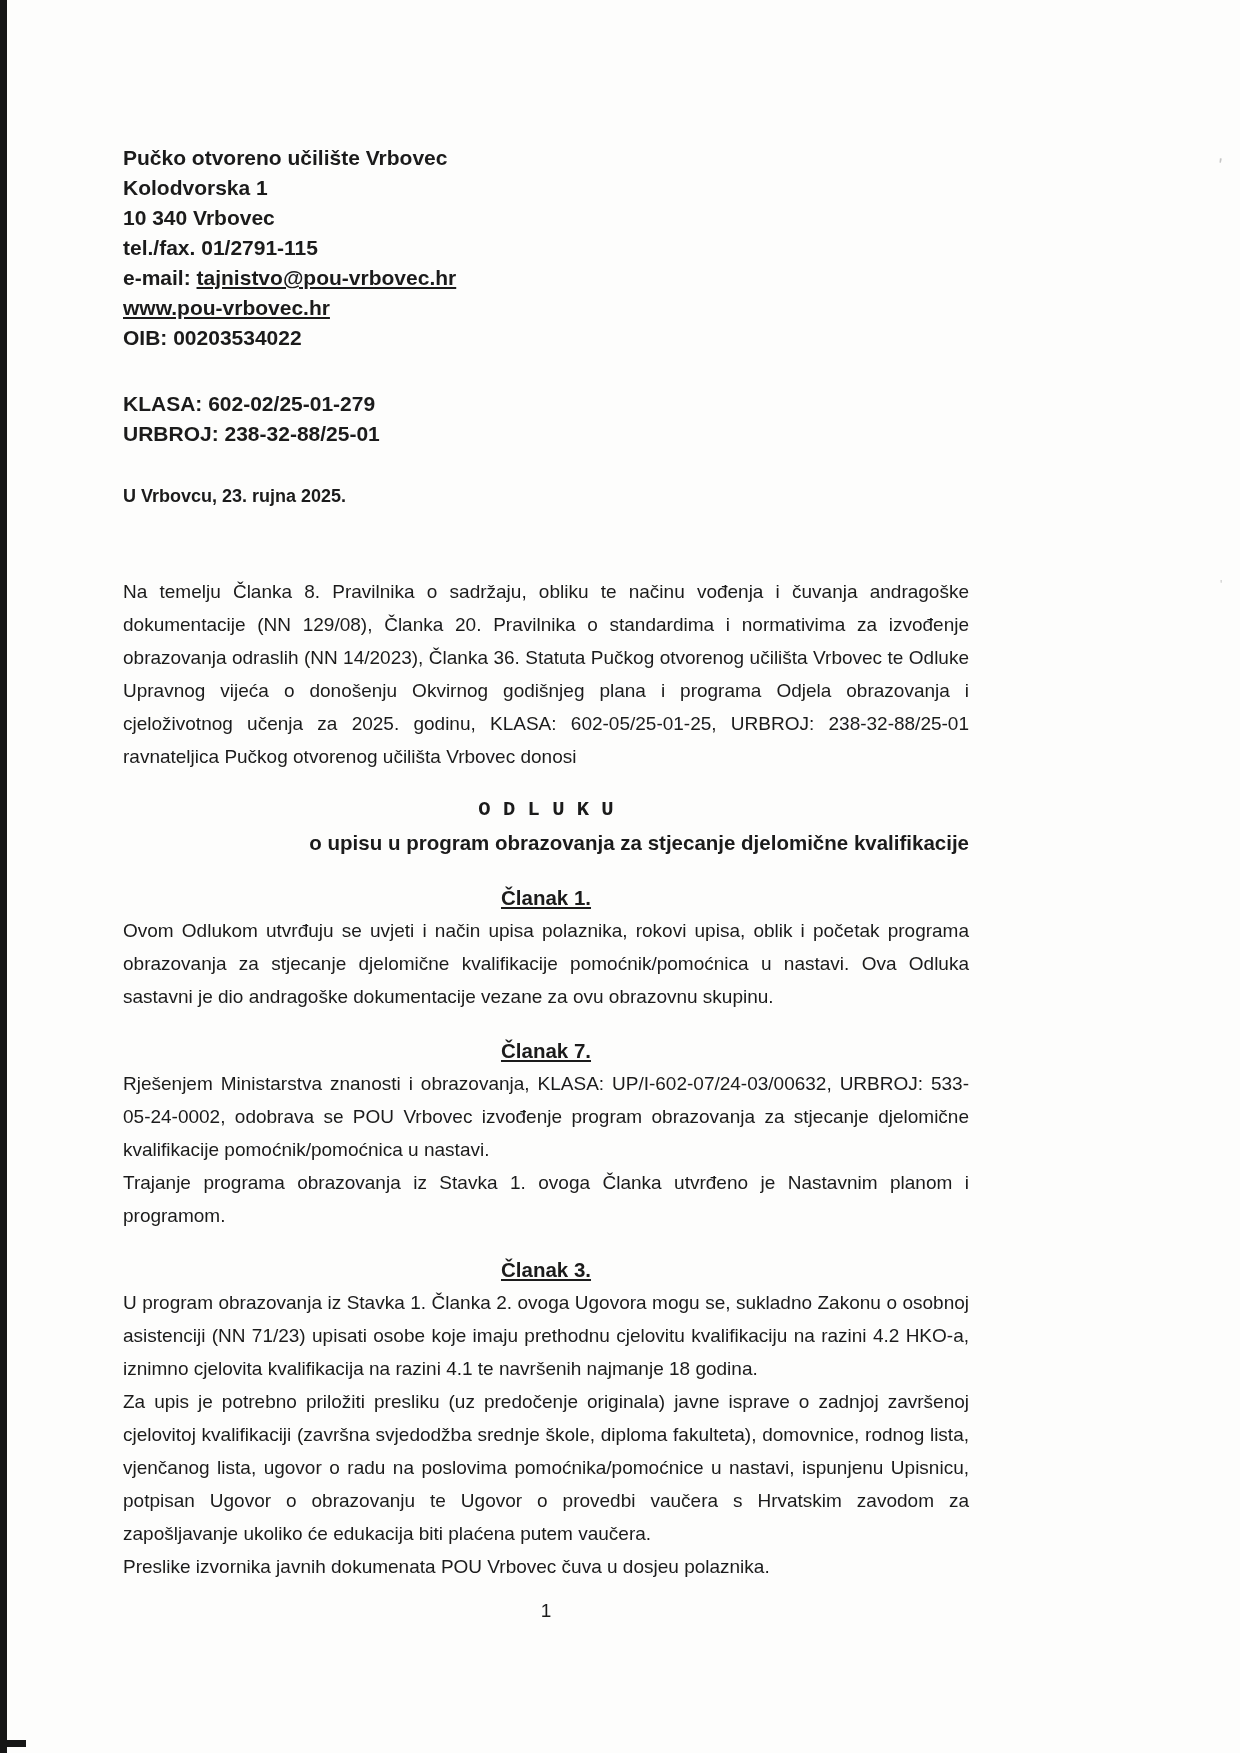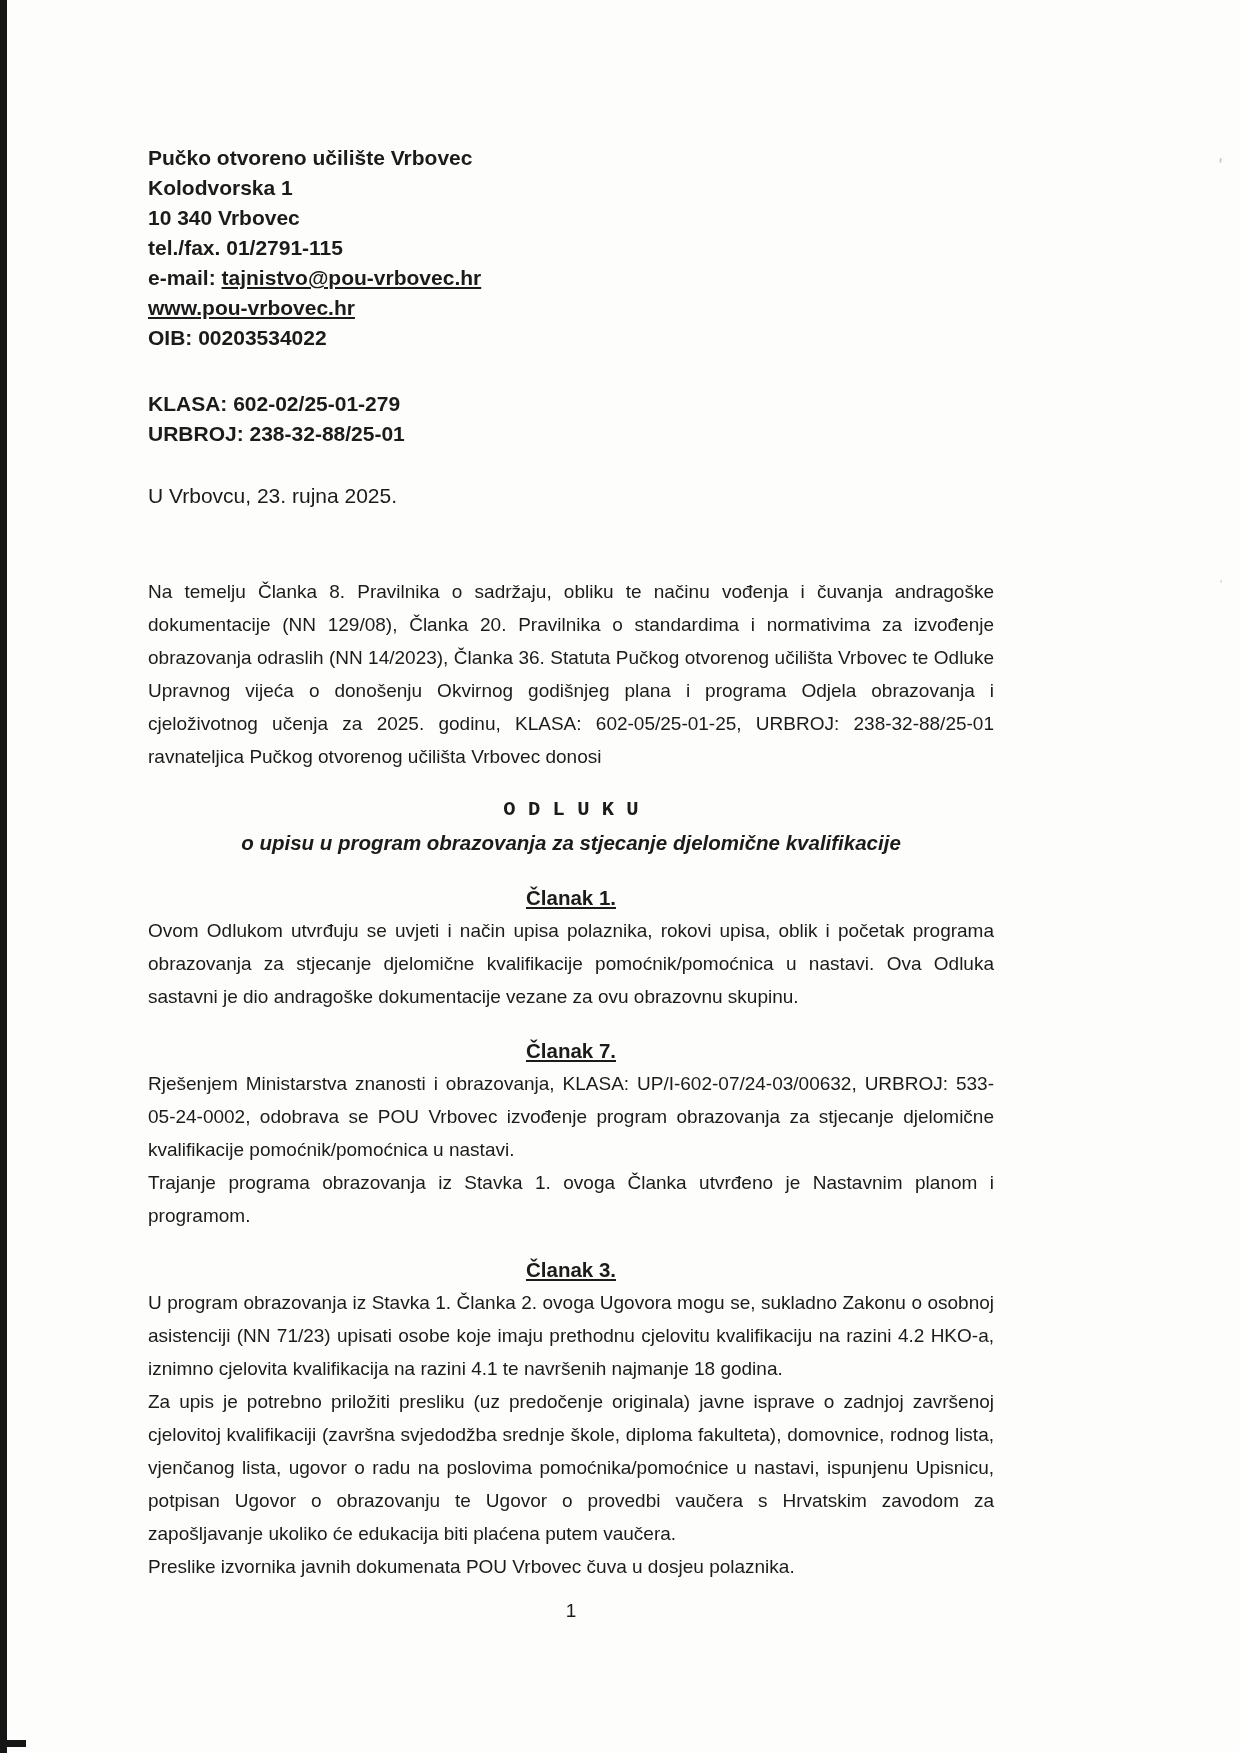--- a/index.html
+++ b/index.html
@@ -34,43 +34,43 @@
     position: absolute;
     color: #c6c6c6;
     font-size: 20px;
     line-height: 20px;
   }
   .speck-1 { left: 1218px; top: 155px; transform: rotate(8deg); }
   .speck-2 { left: 1220px; top: 575px; font-size: 12px; }
 
   .content {
     position: absolute;
-    left: 148px;
+    left: 123px;
     top: 0;
     width: 846px;
     padding-top: 143px;
   }
   .letterhead {
     font-weight: bold;
     font-size: 21px;
     line-height: 30px;
   }
   .letterhead .line { white-space: nowrap; }
   .u { text-decoration: underline; }
 
   .ref-block {
     margin-top: 36px;
     font-weight: bold;
     font-size: 21px;
     line-height: 30px;
   }
   .dateline {
     margin-top: 32px;
-    font-weight: normal;
-    font-size: 21px;
+    font-weight: bold;
+    font-size: 18px;
     line-height: 30px;
   }
 
   .bodytext {
     font-size: 19px;
     line-height: 33px;
   }
   p { margin: 0; }
   .just { text-align: justify; }
 
@@ -78,25 +78,24 @@
 
   .decision-title {
     margin-top: 20px;
     text-align: center;
     font-weight: bold;
     font-size: 20.5px;
     line-height: 33px;
     font-family: Liberation Mono, monospace;
   }
   .decision-subtitle {
-    text-align: center;
+    text-align: right;
     font-weight: bold;
     font-size: 20.5px;
     line-height: 33px;
-    font-style: italic;
   }
 
   .article-heading {
     margin-top: 21px;
     text-align: center;
     font-weight: bold;
     font-size: 20.5px;
     line-height: 33px;
     text-decoration: underline;
   }

